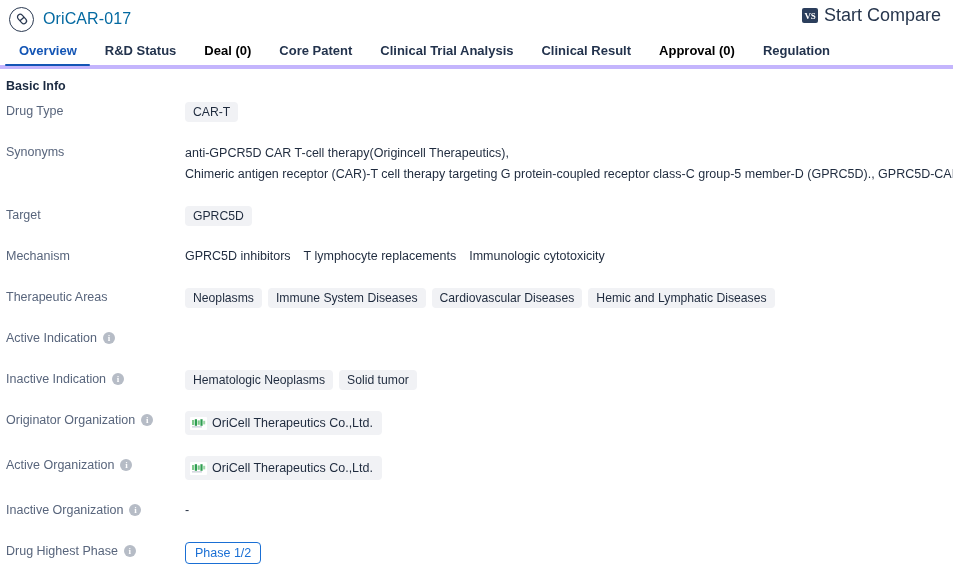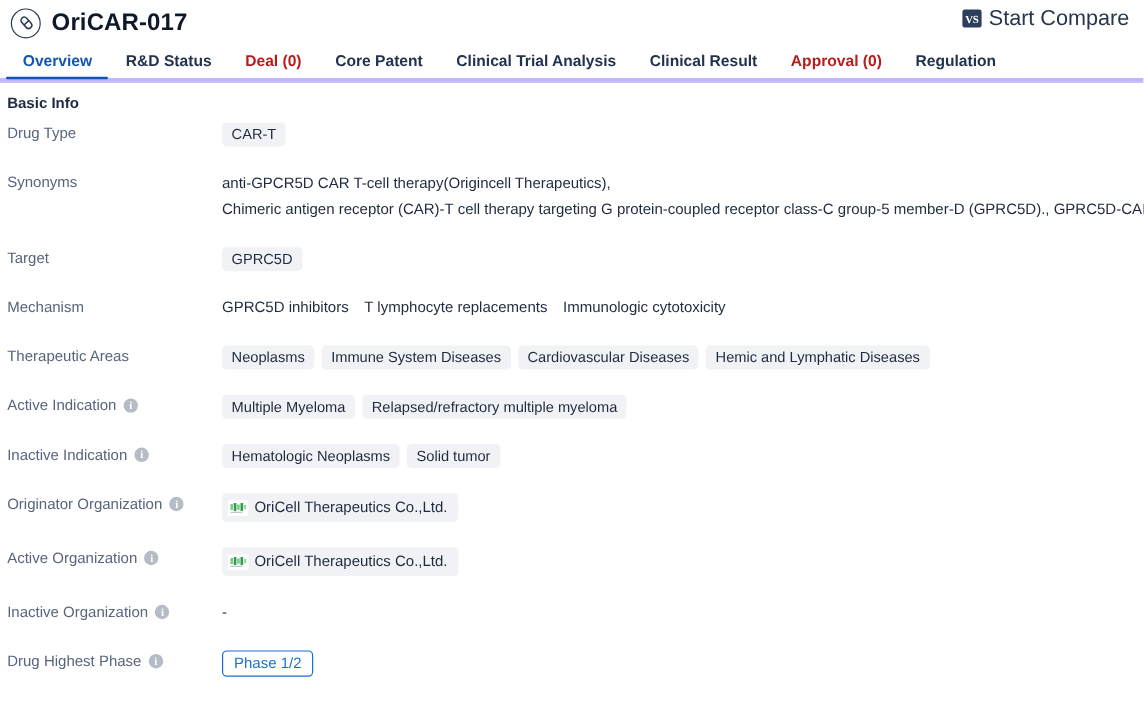--- a/index.html
+++ b/index.html
@@ -37,23 +37,23 @@
     width: 25px;
     height: 25px;
     border-radius: 50%;
     border: 1.3px solid #2b3a52;
     display: flex;
     align-items: center;
     justify-content: center;
     flex: 0 0 auto;
   }
   .page-title {
-    font-size: 20px;
-    font-weight: bold;
-    color: #0f172a;
+    font-size: 16px;
+    font-weight: normal;
+    color: #0369a1;
     letter-spacing: 0.1px;
     white-space: nowrap;
   }
   .compare-btn {
     position: absolute;
     right: 12px;
     top: 5px;
     display: flex;
     align-items: center;
     gap: 6px;
@@ -93,21 +93,21 @@
   .tab {
     font-size: 13px;
     color: #23334d;
     padding: 0 14px 8px 14px;
     white-space: nowrap;
     cursor: pointer;
     position: relative;
     line-height: 1;
     font-weight: bold;
   }
-  .tab.muted { color: #b91c1c; }
+  .tab.muted { color: #000000; }
   .tab.active {
     color: #1355b5;
     font-weight: bold;
   }
   .tab.active::after {
     content: "";
     position: absolute;
     left: 0;
     right: 1px;
     bottom: -1px;
@@ -326,24 +326,20 @@
         <span class="tag">Immune System Diseases</span>
         <span class="tag">Cardiovascular Diseases</span>
         <span class="tag">Hemic and Lymphatic Diseases</span>
       </div>
     </div>
 
     <div class="row">
       <div class="label">
         <span>Active Indication</span>
         <span class="info-icon">i</span>
-      </div>
-      <div class="value">
-        <span class="tag">Multiple Myeloma</span>
-        <span class="tag">Relapsed/refractory multiple myeloma</span>
       </div>
     </div>
 
     <div class="row">
       <div class="label">
         <span>Inactive Indication</span>
         <span class="info-icon">i</span>
       </div>
       <div class="value">
         <span class="tag">Hematologic Neoplasms</span>

